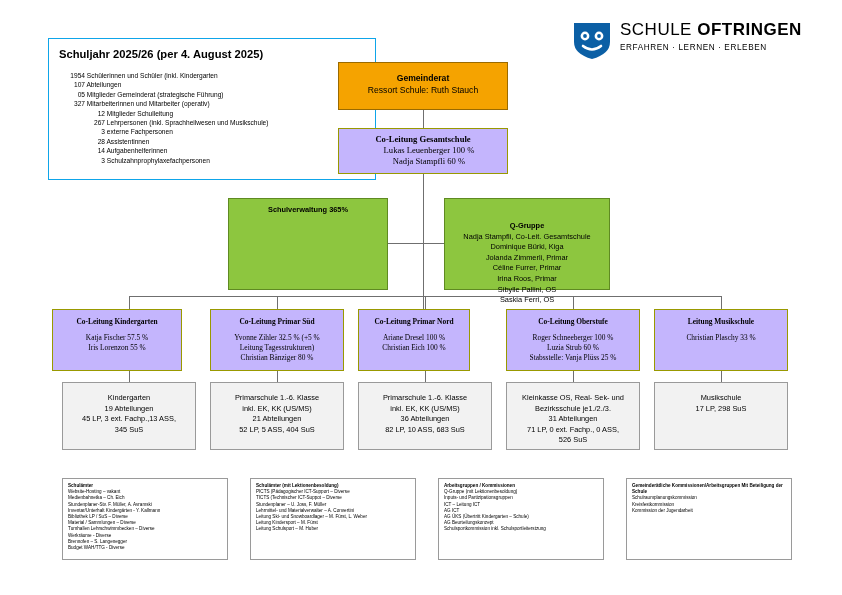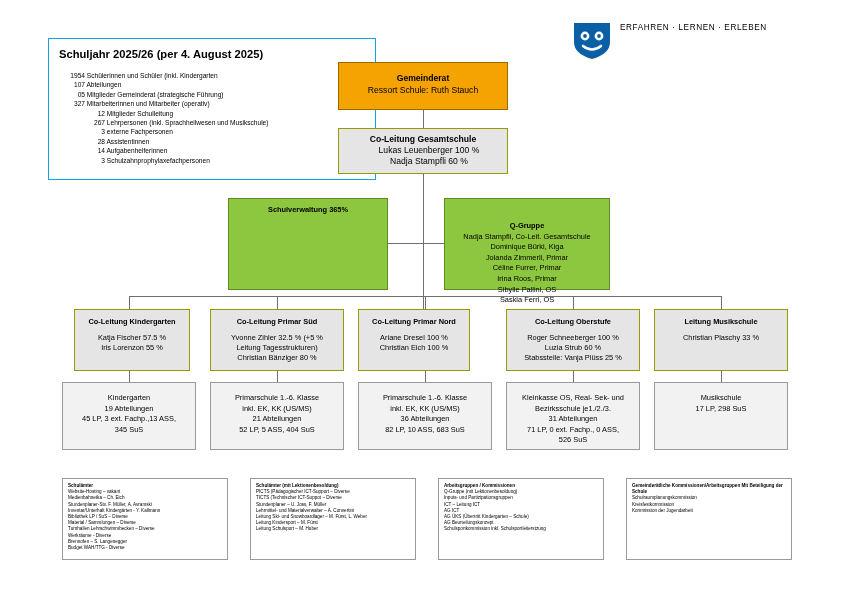--- a/index.html
+++ b/index.html
@@ -37,41 +37,41 @@
   .lvl1 { padding-left: 24px; }
   .lvl1 .num { width: 22px; }
   .lvl2 { padding-left: 28px; }
   .lvl2 .num { width: 18px; }
 
   
   .node { border: 1px solid #5a5a5a; text-align: center; box-sizing: border-box; }
   .node .title { font-weight: bold; display: block; }
   .node .line { display: block; }
   .orange { background: #f5a300; border-color: #9a6a00; }
-  .yellow { background: #e5e5e5; border-color: #999900; }
+  .yellow { background: #c4b5fd; border-color: #999900; font-family: Liberation Serif, serif; }
   .green  { background: #8dc63f; border-color: #5f8a22; }
   .grey   { background: #f2f2f2; border-color: #9a9a9a; }
 
   #box-gemeinderat { left: 338px; top: 62px; width: 170px; height: 48px; padding-top: 10px; }
   #box-gemeinderat .title { font-size: 8.6px; }
   #box-gemeinderat .line { font-size: 8.6px; margin-top: 2px; }
 
   #box-coleitung { left: 338px; top: 128px; width: 170px; height: 46px; padding-top: 5px; }
   #box-coleitung .title { font-size: 8.6px; }
   #box-coleitung .line { font-size: 8.6px; margin-top: 1px; margin-left: 12px; }
 
   #box-schulverwaltung { left: 228px; top: 198px; width: 160px; height: 92px; padding-top: 6px; text-align: center; }
   #box-qgruppe { left: 444px; top: 198px; width: 166px; height: 92px; padding-top: 22px; }
   .green .title { font-size: 7.4px; }
   .green .line { font-size: 7.4px; margin-top: 1.6px; }
 
   .lead { top: 309px; height: 62px; padding-top: 7px; }
   .lead .title { font-size: 7.4px; margin-bottom: 7px; }
   .lead .line { font-size: 7.4px; margin-top: 1.2px; }
-  #lead-kindergarten { left: 74px;  width: 116px; }
+  #lead-kindergarten { left: 52px;  width: 130px; }
   #lead-primar-sued  { left: 210px; width: 134px; }
   #lead-primar-nord  { left: 358px; width: 112px; }
   #lead-oberstufe    { left: 506px; width: 134px; }
   #lead-musikschule  { left: 654px; width: 134px; }
 
   .unit { top: 382px; height: 68px; padding-top: 9px; }
   .unit .line { font-size: 7.4px; margin-top: 1.4px; }
   #unit-kindergarten { left: 62px;  width: 134px; }
   #unit-primar-sued  { left: 210px; width: 134px; }
   #unit-primar-nord  { left: 358px; width: 134px; }
@@ -102,20 +102,21 @@
 <div class="abs" id="logo-area">
   <svg id="logo-shield" viewBox="0 0 40 40">
     <path d="M2 3 H38 V22 Q38 34 20 39 Q2 34 2 22 Z" fill="#0b5fa5"></path>
     <circle cx="13" cy="16" r="4.4" fill="#ffffff"></circle>
     <circle cx="27" cy="16" r="4.4" fill="#ffffff"></circle>
     <circle cx="13" cy="16" r="1.9" fill="#0b5fa5"></circle>
     <circle cx="27" cy="16" r="1.9" fill="#0b5fa5"></circle>
     <path d="M11 26 Q20 33 29 26" stroke="#ffffff" stroke-width="2.6" fill="none" stroke-linecap="round"></path>
   </svg>
   <div id="logo-text">
+    <div class="logo-line1"><span>SCHULE </span><span class="b">OFTRINGEN</span></div>
     <div class="logo-line2">ERFAHREN · LERNEN · ERLEBEN</div>
   </div>
 </div>
 
 <div class="abs" id="info-panel">
   <div id="info-title">Schuljahr 2025/26 (per 4. August 2025)</div>
   <div id="info-stats">
       <div class="stat-row lvl0"><span class="num">1954</span><span> Schülerinnen und Schüler (inkl. Kindergarten</span></div>
       <div class="stat-row lvl0"><span class="num">107</span><span> Abteilungen</span></div>
       <div class="stat-row lvl0"><span class="num">05</span><span> Mitglieder Gemeinderat (strategische Führung)</span></div>

